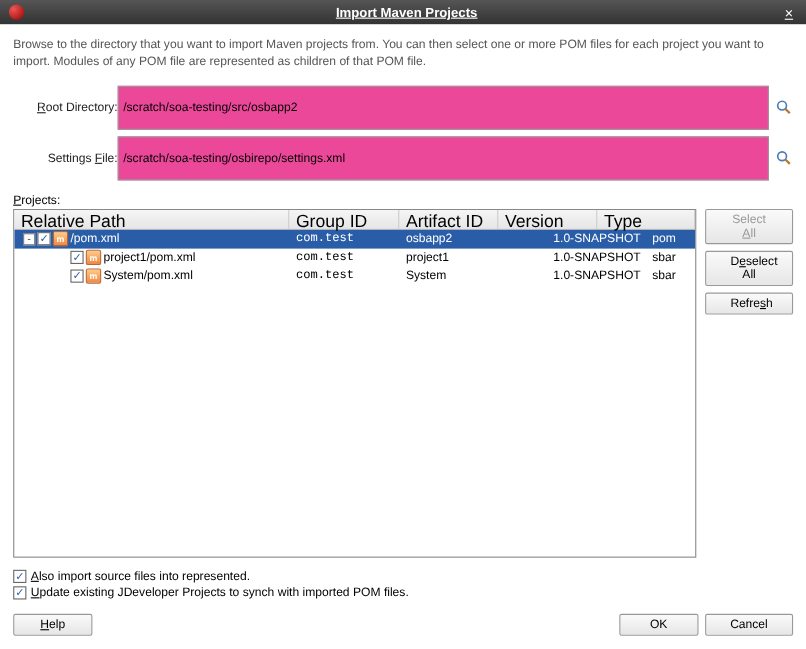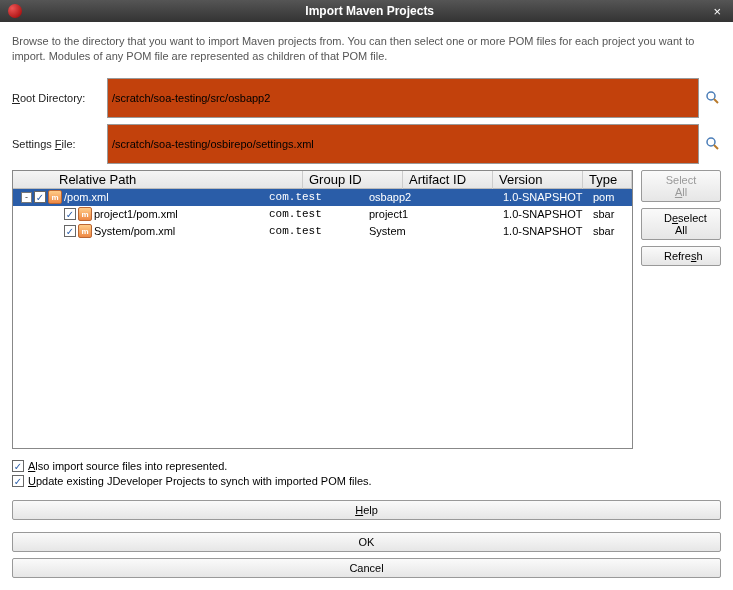--- a/index.html
+++ b/index.html
@@ -12,20 +12,21 @@
       overflow: hidden;
     }
     .titlebar {
       background: linear-gradient(#555, #333);
       color: #fff;
       height: 22px;
       display: flex;
       align-items: center;
       padding: 0 8px;
       position: relative;
+      text-decoration: underline;
     }
     .titlebar-icon {
       width: 14px; height: 14px;
       border-radius: 50%;
       background: radial-gradient(circle at 30% 30%, #e55, #900);
       margin-right: 8px;
     }
     .titlebar-title {
       flex: 1;
       text-align: center;
@@ -51,28 +52,29 @@
     }
     .form-row {
       display: flex;
       align-items: center;
       margin-bottom: 6px;
     }
     .form-label {
       width: 95px;
       font-size: 11px;
       color: #222;
+      text-align: right;
     }
     .form-input {
       flex: 1;
       border: 1px solid #999;
       padding: 19px 4px;
       font-size: 11px;
       height: 20px;
-      background: #c2410c;
+      background: #ec4899;
     }
     .browse-icon {
       width: 16px; height: 16px;
       margin-left: 6px;
       position: relative;
       cursor: pointer;
     }
     .browse-icon svg { display: block; }
     .projects-label {
       font-size: 11px;
@@ -87,24 +89,22 @@
     .tree-container {
       flex: 1;
       border: 1px solid #888;
       overflow: auto;
       background: #fff;
     }
     .tree-header {
       display: flex;
       background: linear-gradient(#f5f5f5, #e6e6e6);
       border-bottom: 1px solid #bbb;
-      font-size: 13px;
+      font-size: 16px;
       height: 18px;
-      align-items: center;
-      padding-left: 40px;
     }
     .th {
       padding: 2px 6px;
       border-right: 1px solid #ccc;
       white-space: nowrap;
     }
     .th-path { width: 250px; }
     .th-group { width: 100px; }
     .th-artifact { width: 90px; }
     .th-version { width: 90px; }
@@ -194,21 +194,20 @@
       display: flex;
       align-items: center;
       gap: 4px;
       margin: 3px 0;
       font-size: 11px;
     }
     .footer {
       display: flex;
       margin-top: 10px;
       gap: 6px;
-      flex-direction: column;
     }
     .footer .spacer { flex: 1; }
     .footer .btn { min-width: 72px; }
     .underline-char { text-decoration: underline; }
   </style>
 </head>
 <body>
 
 <div class="titlebar">
   <span class="titlebar-icon"></span>
@@ -234,20 +233,21 @@
     <span class="form-label"><span>Settings </span><span class="underline-char">F</span><span>ile:</span></span>
     <input class="form-input" type="text" value="/scratch/soa-testing/osbirepo/settings.xml" style="">
     <span class="browse-icon">
       <svg width="16" height="16" viewBox="0 0 16 16">
           <circle cx="6" cy="6" r="4" fill="none" stroke="#4a7db8" stroke-width="1.5"></circle>
           <line x1="9" y1="9" x2="13" y2="13" stroke="#b87a2a" stroke-width="2"></line>
         </svg>
     </span>
   </div>
 
+  <div class="projects-label"><span class="underline-char">P</span><span>rojects:</span></div>
 
   <div class="main-area">
     <div class="tree-container">
       <div class="tree-header">
         <div class="th th-path">Relative Path</div>
         <div class="th th-group">Group ID</div>
         <div class="th th-artifact">Artifact ID</div>
         <div class="th th-version">Version</div>
         <div class="th th-type">Type</div>
       </div>

